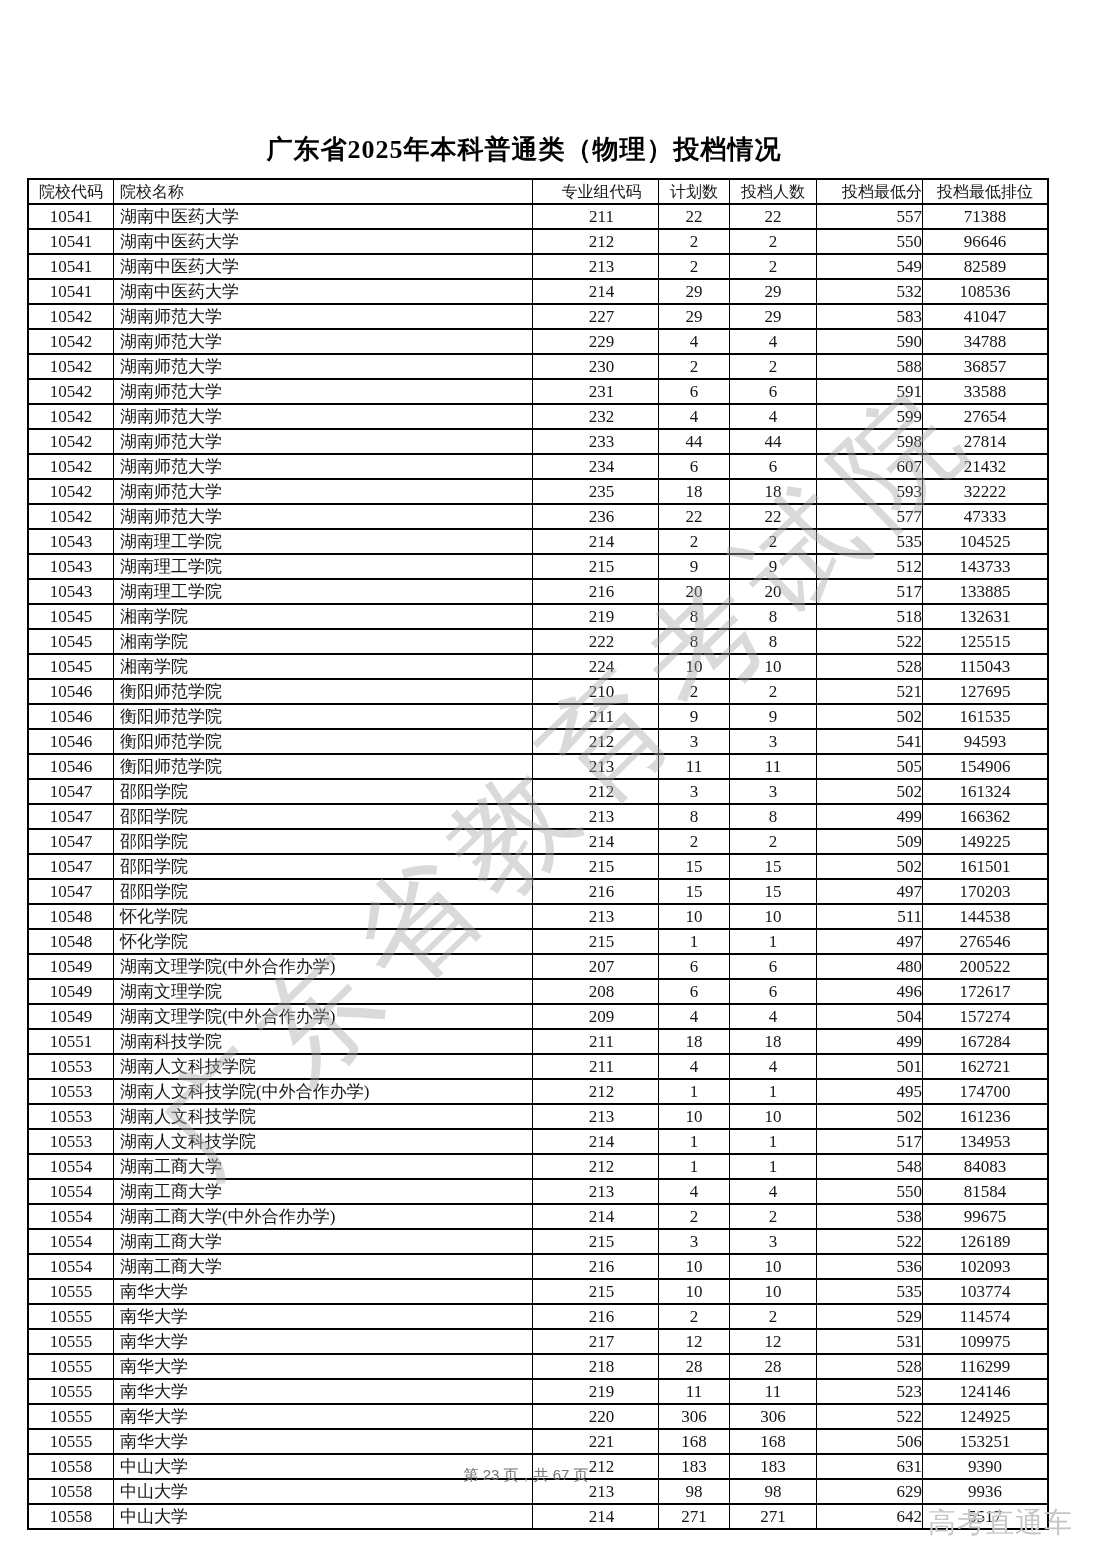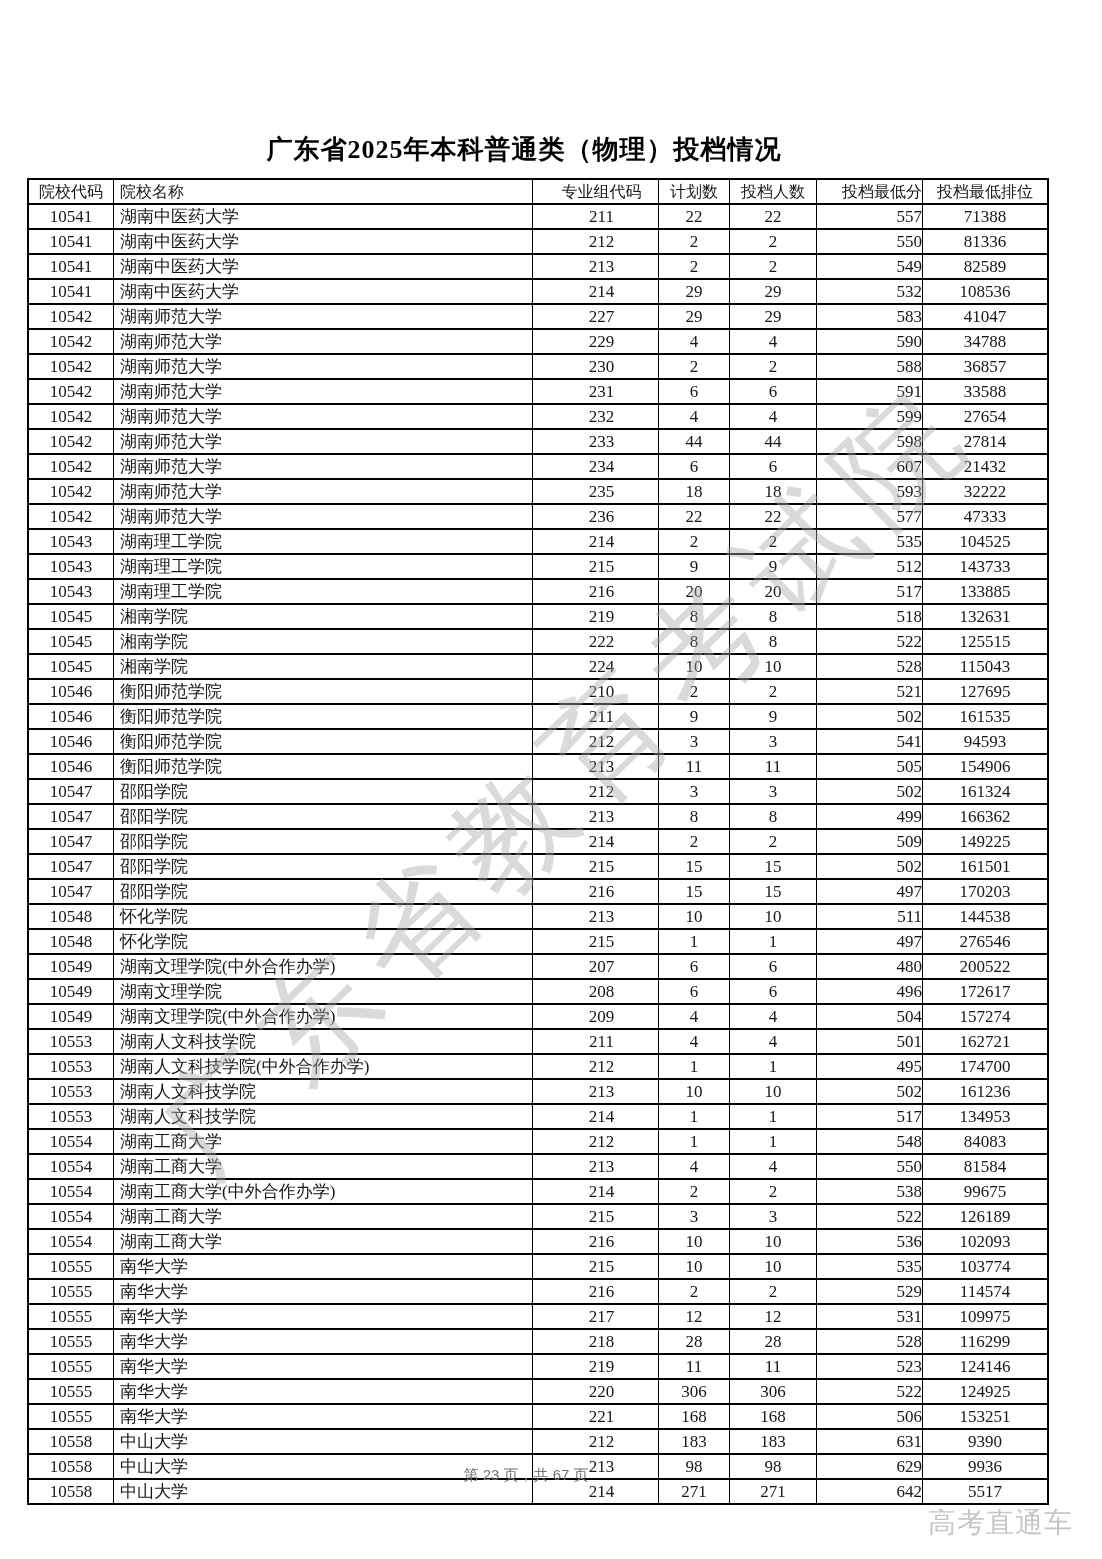--- a/index.html
+++ b/index.html
@@ -98,21 +98,21 @@
         <td>557</td>
         <td>71388</td>
       </tr>
       <tr>
         <td>10541</td>
         <td>湖南中医药大学</td>
         <td>212</td>
         <td>2</td>
         <td>2</td>
         <td>550</td>
-        <td>81336</td>
+        <td>96646</td>
       </tr>
       <tr>
         <td>10541</td>
         <td>湖南中医药大学</td>
         <td>213</td>
         <td>2</td>
         <td>2</td>
         <td>549</td>
         <td>82589</td>
       </tr>
@@ -378,20 +378,29 @@
         <td>172617</td>
       </tr>
       <tr>
         <td>10549</td>
         <td>湖南文理学院(中外合作办学)</td>
         <td>209</td>
         <td>4</td>
         <td>4</td>
         <td>504</td>
         <td>157274</td>
+      </tr>
+      <tr>
+        <td>10551</td>
+        <td>湖南科技学院</td>
+        <td>211</td>
+        <td>18</td>
+        <td>18</td>
+        <td>499</td>
+        <td>167284</td>
       </tr>
       <tr>
         <td>10553</td>
         <td>湖南人文科技学院</td>
         <td>211</td>
         <td>4</td>
         <td>4</td>
         <td>501</td>
         <td>162721</td>
       </tr>

